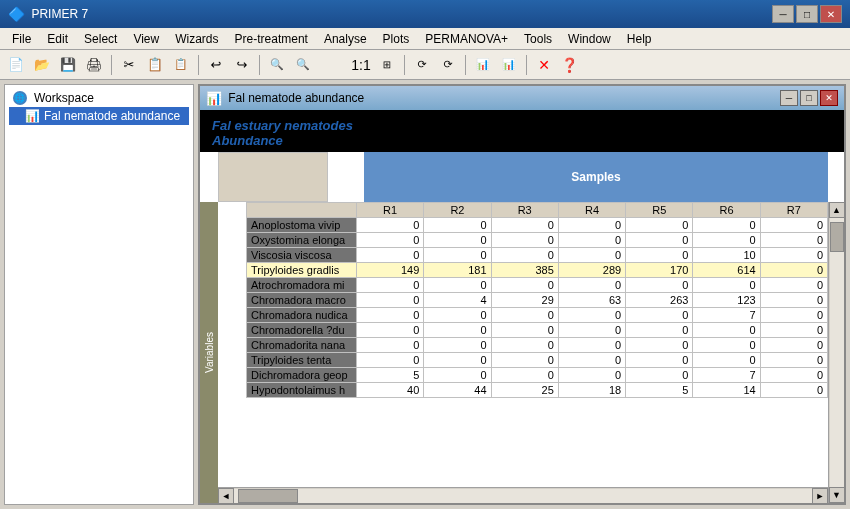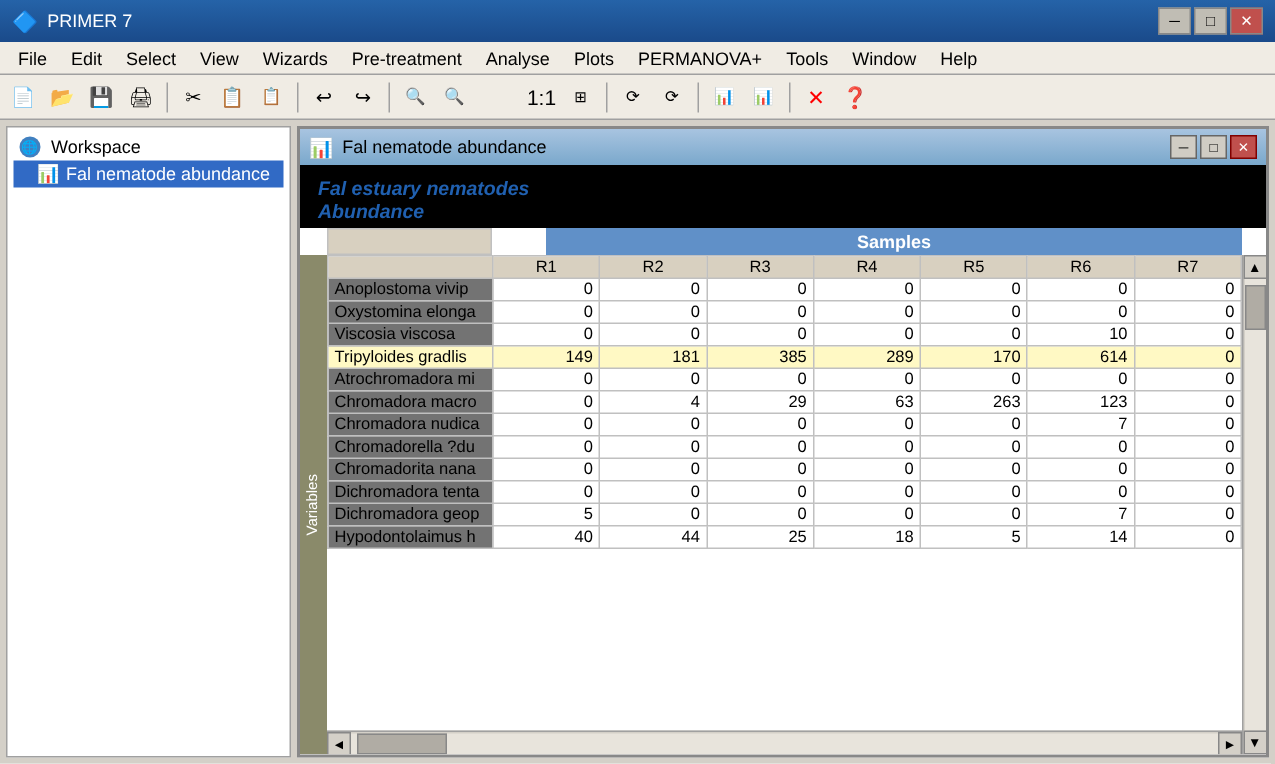--- a/index.html
+++ b/index.html
@@ -187,21 +187,21 @@
       flex-direction: column;
     }
 
     
     .samples-header-row {
       background: #6090c8;
       color: white;
       text-align: center;
       font-size: 12px;
       font-weight: bold;
-      padding: 2px 0;
+      padding: 18px 0;
       margin-left: 36px;
     }
 
     .table-scroll-area {
       flex: 1;
       overflow: hidden;
       display: flex;
     }
 
     
@@ -427,21 +427,21 @@
         <div style="width:110px; background:#d8d0c0; border:1px solid #c0c0c0;"></div>
         <div class="samples-header-row" style="flex:1;">Samples</div>
         <div style="width:16px;"></div>
       </div>
 
       <div class="table-scroll-area">
 
         <div class="variables-label">Variables</div>
 
         <div style="flex:1; overflow:hidden; display:flex; flex-direction:column;">
-          <div style="flex:1; overflow:hidden;">
+          <div style="flex:1; overflow:hidden;margin-left:28px;">
             <table class="data-table">
               <thead>
                 <tr>
                   <th style="width:110px; text-align:left;"></th>
                   <th>R1</th>
                   <th>R2</th>
                   <th>R3</th>
                   <th>R4</th>
                   <th>R5</th>
                   <th>R6</th>
@@ -533,21 +533,21 @@
                     <td class="row-name">Chromadorita nana</td>
                     <td>0</td>
                     <td>0</td>
                     <td>0</td>
                     <td>0</td>
                     <td>0</td>
                     <td>0</td>
                     <td>0</td>
                   </tr>
                   <tr>
-                    <td class="row-name">Dichromadora tenta</td>
+                    <td class="row-name">Tripyloides tenta</td>
                     <td>0</td>
                     <td>0</td>
                     <td>0</td>
                     <td>0</td>
                     <td>0</td>
                     <td>0</td>
                     <td>0</td>
                   </tr>
                   <tr>
                     <td class="row-name">Dichromadora geop</td>

